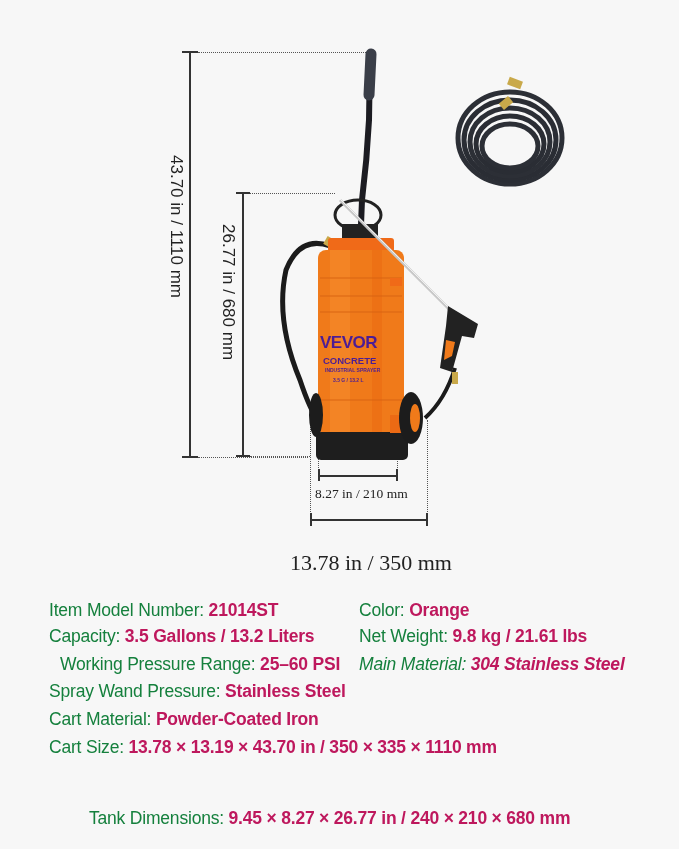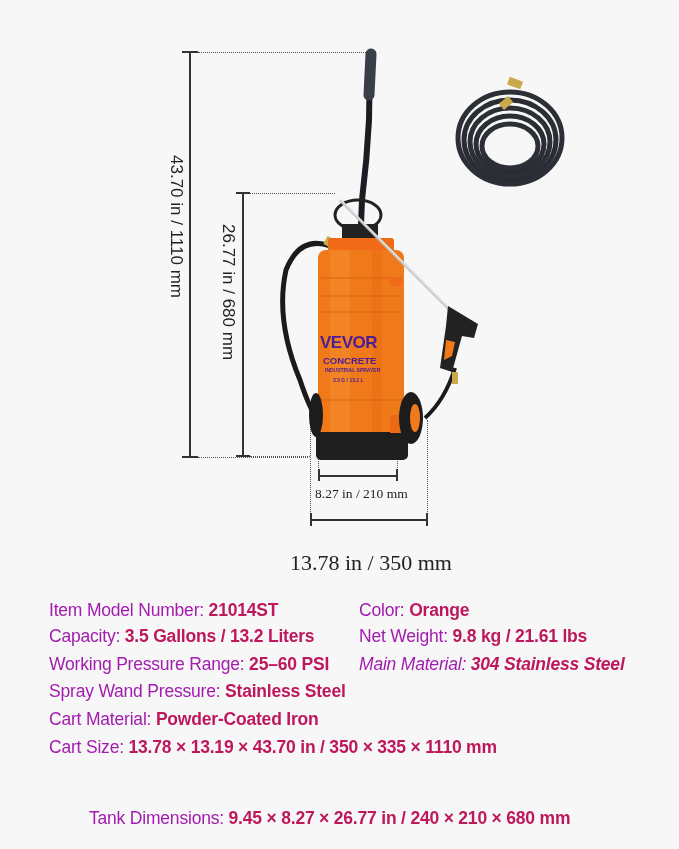--- a/index.html
+++ b/index.html
@@ -11,21 +11,21 @@
   .abs { position: absolute; }
   .dim-line { position: absolute; background: #333; }
   .dotted-h { position: absolute; height: 0; border-top: 1px dotted #555; }
   .dotted-v { position: absolute; width: 0; border-left: 1px dotted #555; }
   .vlabel {
     position: absolute; transform-origin: left top; transform: rotate(90deg);
     white-space: nowrap; color: #222;
   }
   .hlabel { position: absolute; white-space: nowrap; color: #222; font-family: Liberation Serif, serif; }
   .spec { position: absolute; font-size: 17.5px; white-space: nowrap; letter-spacing: -0.2px; }
-  .spec .k { color: #a21caf; }
+  .spec .k { color: #15803d; }
   .spec .v { color: #be185d; font-weight: bold; }
   .tank-text { position: absolute; color: #4c1d95; font-weight: bold; white-space: nowrap; }
 </style>
 </head>
 <body>
 
 <div>
   <div class="dim-line" style="left:189px;top:52px;width:2px;height:406px;"></div>
   <div class="dim-line" style="left:182px;top:51px;width:16px;height:2px;"></div>
   <div class="dim-line" style="left:182px;top:456px;width:16px;height:2px;"></div>
@@ -124,21 +124,21 @@
   </div>
   <div class="spec" style="left:359px;top:600px;">
     <span class="k">Color: </span><span class="v">Orange</span>
   </div>
   <div class="spec" style="left:49px;top:626px;">
     <span class="k">Capacity: </span><span class="v">3.5 Gallons / 13.2 Liters</span>
   </div>
   <div class="spec" style="left:359px;top:626px;text-align:center;">
     <span class="k">Net Weight: </span><span class="v">9.8 kg / 21.61 lbs</span>
   </div>
-  <div class="spec" style="left:49px;top:654px;">
+  <div class="spec" style="left:60px;top:654px;">
     <span class="k">Working Pressure Range: </span><span class="v">25–60 PSI</span>
   </div>
   <div class="spec" style="left:359px;top:654px;font-style:italic;">
     <span class="k">Main Material: </span><span class="v">304 Stainless Steel</span>
   </div>
   <div class="spec" style="left:49px;top:681px;">
     <span class="k">Spray Wand Pressure: </span><span class="v">Stainless Steel</span>
   </div>
   <div class="spec" style="left:49px;top:709px;">
     <span class="k">Cart Material: </span><span class="v">Powder-Coated Iron</span>

